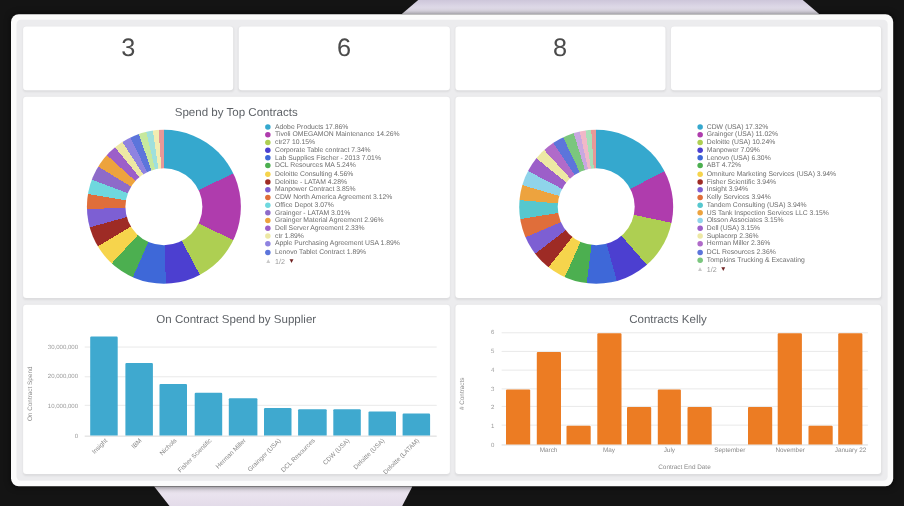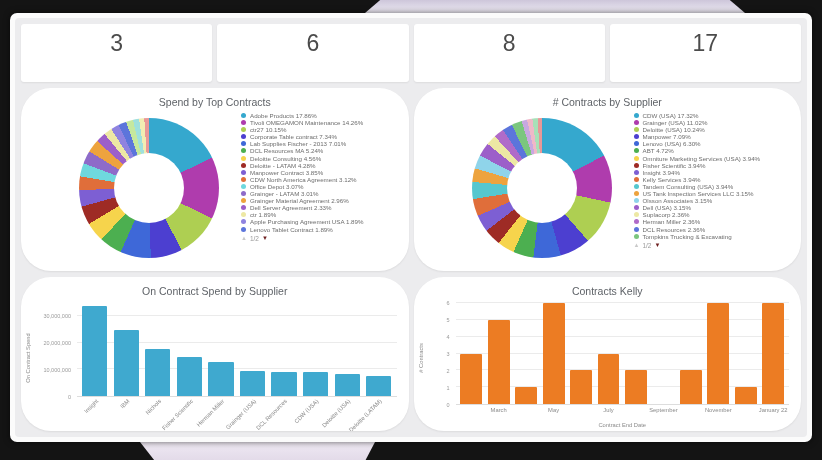--- a/index.html
+++ b/index.html
@@ -21,21 +21,21 @@
     background:#fbfbfb;border-radius:7px;box-shadow:0 0 6px rgba(0,0,0,.6);padding:5px;box-sizing:border-box;}
   .panel-inner{width:100%;height:100%;background:#ececee;border-radius:4px;padding:6px;box-sizing:border-box;}
   .card{background:#ffffff;border-radius:3px;box-shadow:0 1px 2px rgba(0,0,0,.07);}
   
   .kpi-row{display:flex;gap:5px;height:58px;margin-bottom:6px;}
   .kpi{flex:1;text-align:center;}
   .kpi-num{font-size:23px;color:#4b4b4b;margin-top:7px;line-height:1.1;}
   .kpi-label{font-size:8px;color:#aeaeae;margin-top:2px;}
   
   .mid-row{display:flex;gap:5px;height:183px;margin-bottom:6px;}
-  .chart-card{flex:1;position:relative;overflow:hidden;border-radius:30px;}
+  .chart-card{flex:1;position:relative;overflow:hidden;}
   .chart-title{text-align:center;font-size:10.5px;color:#5f6368;padding-top:8px;}
   .donut{position:absolute;left:58px;top:30px;width:140px;height:140px;border-radius:50%;}
   .donut-hole{position:absolute;left:35px;top:35px;width:70px;height:70px;border-radius:50%;background:#fff;}
   .legend{position:absolute;left:220px;top:24px;width:168px;}
   .lg-row{display:flex;align-items:flex-start;line-height:7.1px;cursor:pointer;}
   .lg-dot{flex:none;width:5px;height:5px;border-radius:50%;margin:1px 4px 0 0;}
   .lg-txt{font-size:6.2px;color:#6d6d6d;}
   .lg-pg{margin-top:2px;font-size:6.5px;color:#9a9a9a;display:flex;gap:3px;align-items:center;}
   .pg-up{color:#c9c9c9;cursor:pointer;font-size:6px;}
   .pg-down{color:#6e1f1f;cursor:pointer;font-size:6px;}
@@ -67,21 +67,20 @@
       <div class="card kpi">
         <div class="kpi-num">3</div>
       </div>
       <div class="card kpi">
         <div class="kpi-num">6</div>
       </div>
       <div class="card kpi">
         <div class="kpi-num">8</div>
       </div>
       <div class="card kpi">
-        <div class="kpi-num">17</div>
       </div>
     </div>
 
     <div class="mid-row">
       <div class="card chart-card">
         <div class="chart-title">Spend by Top Contracts</div>
         <div class="donut" style="background: conic-gradient(rgb(53, 168, 206) 0%, rgb(53, 168, 206) 17.86%, rgb(175, 60, 173) 17.86%, rgb(175, 60, 173) 32.12%, rgb(174, 207, 82) 32.12%, rgb(174, 207, 82) 42.27%, rgb(76, 63, 208) 42.27%, rgb(76, 63, 208) 49.61%, rgb(62, 104, 216) 49.61%, rgb(62, 104, 216) 56.62%, rgb(76, 175, 80) 56.62%, rgb(76, 175, 80) 61.86%, rgb(246, 212, 76) 61.86%, rgb(246, 212, 76) 66.42%, rgb(158, 43, 37) 66.42%, rgb(158, 43, 37) 70.7%, rgb(125, 95, 211) 70.7%, rgb(125, 95, 211) 74.55%, rgb(224, 110, 58) 74.55%, rgb(224, 110, 58) 77.67%, rgb(111, 216, 222) 77.67%, rgb(111, 216, 222) 80.74%, rgb(142, 107, 201) 80.74%, rgb(142, 107, 201) 83.75%, rgb(237, 163, 62) 83.75%, rgb(237, 163, 62) 86.71%, rgb(156, 95, 201) 86.71%, rgb(156, 95, 201) 89.04%, rgb(237, 232, 164) 89.04%, rgb(237, 232, 164) 90.93%, rgb(143, 131, 224) 90.93%, rgb(143, 131, 224) 92.82%, rgb(92, 117, 219) 92.82%, rgb(92, 117, 219) 94.71%, rgb(198, 232, 158) 94.71%, rgb(198, 232, 158) 96.31%, rgb(159, 224, 220) 96.31%, rgb(159, 224, 220) 97.71%, rgb(242, 237, 178) 97.71%, rgb(242, 237, 178) 98.91%, rgb(232, 152, 152) 98.91%, rgb(232, 152, 152) 100%);">
           <div class="donut-hole"></div>
         </div>
         <div class="legend">
@@ -156,21 +155,20 @@
               </div>
             </div>
           <div class="lg-pg">
             <span class="pg-up">▲</span>
             <span>1/2</span>
             <span class="pg-down">▼</span>
           </div>
         </div>
       </div>
       <div class="card chart-card">
-        <div class="chart-title"># Contracts by Supplier</div>
         <div class="donut" style="background: conic-gradient(rgb(53, 168, 206) 0%, rgb(53, 168, 206) 17.32%, rgb(175, 60, 173) 17.32%, rgb(175, 60, 173) 28.34%, rgb(174, 207, 82) 28.34%, rgb(174, 207, 82) 38.58%, rgb(76, 63, 208) 38.58%, rgb(76, 63, 208) 45.67%, rgb(62, 104, 216) 45.67%, rgb(62, 104, 216) 51.97%, rgb(76, 175, 80) 51.97%, rgb(76, 175, 80) 56.69%, rgb(246, 212, 76) 56.69%, rgb(246, 212, 76) 60.63%, rgb(158, 43, 37) 60.63%, rgb(158, 43, 37) 64.57%, rgb(125, 95, 211) 64.57%, rgb(125, 95, 211) 68.51%, rgb(224, 110, 58) 68.51%, rgb(224, 110, 58) 72.45%, rgb(86, 199, 206) 72.45%, rgb(86, 199, 206) 76.39%, rgb(237, 163, 62) 76.39%, rgb(237, 163, 62) 79.54%, rgb(143, 212, 234) 79.54%, rgb(143, 212, 234) 82.69%, rgb(156, 95, 201) 82.69%, rgb(156, 95, 201) 85.84%, rgb(237, 232, 164) 85.84%, rgb(237, 232, 164) 88.2%, rgb(176, 107, 201) 88.2%, rgb(176, 107, 201) 90.56%, rgb(92, 117, 219) 90.56%, rgb(92, 117, 219) 92.92%, rgb(123, 198, 126) 92.92%, rgb(123, 198, 126) 95.28%, rgb(200, 168, 224) 95.28%, rgb(200, 168, 224) 96.58%, rgb(240, 184, 200) 96.58%, rgb(240, 184, 200) 97.78%, rgb(168, 224, 184) 97.78%, rgb(168, 224, 184) 98.98%, rgb(232, 152, 152) 98.98%, rgb(232, 152, 152) 100%);">
           <div class="donut-hole"></div>
         </div>
         <div class="legend">
           <div>
               <div class="lg-row">
                 <span class="lg-dot" style="background: rgb(53, 168, 206);"></span>
                 <span class="lg-txt">CDW (USA) 17.32%</span>
               </div>
               <div class="lg-row">

